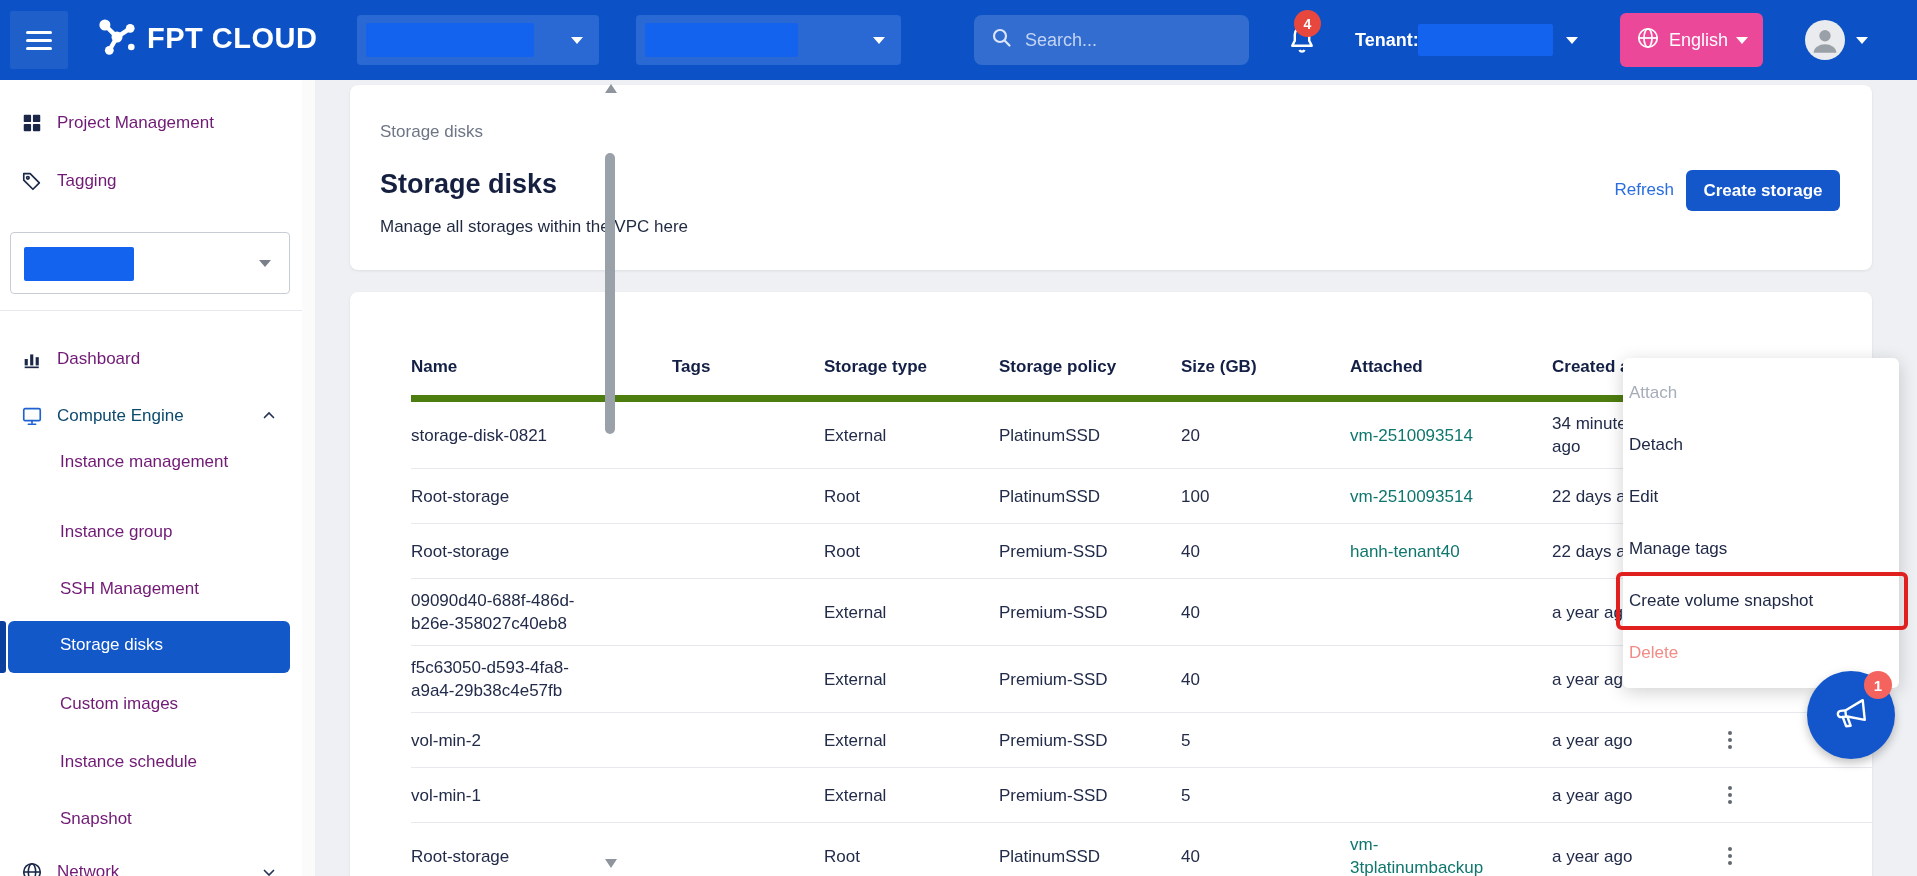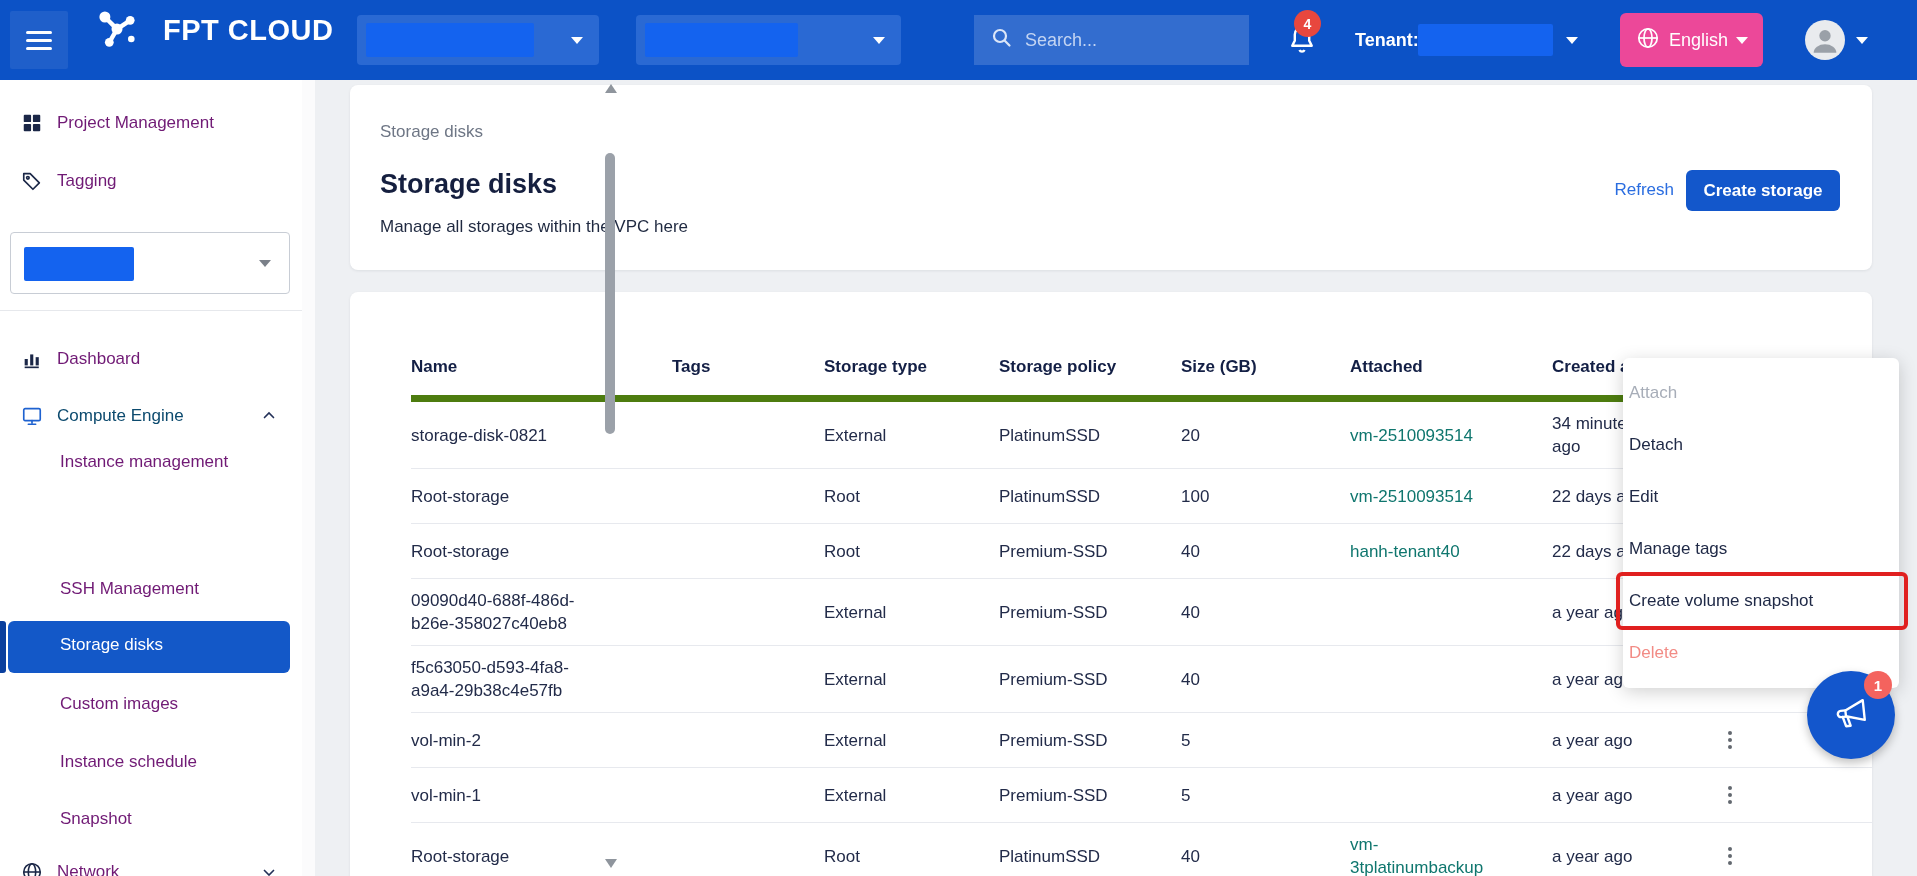--- a/index.html
+++ b/index.html
@@ -7,32 +7,32 @@
   body {
     position:relative; overflow:hidden;
     font-family:"Liberation Sans", sans-serif;
     background:#eef0f3; color:#222b49;
   }
   
   .navbar { position:absolute; left:0; top:0; width:1917px; height:80px; background:#0c52c6; z-index:50; }
   .hamburger { position:absolute; left:10px; top:11px; width:58px; height:58px; background:rgba(255,255,255,.08);
     border:none; display:flex; flex-direction:column; justify-content:center; align-items:center; gap:5px; cursor:pointer; border-radius:2px; }
   .hamburger i { width:26px; height:3px; background:#fff; border-radius:2px; }
-  .brand { position:absolute; left:95px; top:0; height:60px; display:flex; align-items:center; gap:24px; }
+  .brand { position:absolute; left:95px; top:8px; height:60px; display:flex; align-items:center; gap:8px; }
   .brand-text { color:#fff; font-size:29px; font-weight:800; letter-spacing:.5px; }
   .nav-dd { position:absolute; top:15px; height:50px; background:#2a69d3; border-radius:4px; }
   .nav-dd.dd1 { left:357px; width:242px; }
   .nav-dd.dd2 { left:636px; width:265px; }
   .redacted { position:absolute; background:#1463ef; border-radius:2px; }
   .nav-dd .redacted { left:9px; top:8px; height:34px; }
   .dd1 .redacted { width:168px; } .dd2 .redacted { width:153px; }
   .caret { width:0; height:0; border-left:6px solid transparent; border-right:6px solid transparent; border-top:7px solid #fff; }
   .nav-dd .caret { position:absolute; right:16px; top:22px; }
   .searchbox { position:absolute; left:974px; top:15px; width:275px; height:50px; background:rgba(255,255,255,.16);
-    border-radius:0; display:flex; align-items:center; padding-left:16px; gap:11px; }
+    border-radius:8px; display:flex; align-items:center; padding-left:16px; gap:11px; }
   .searchbox input { background:transparent; border:none; outline:none; color:#fff; font-size:18px; width:190px; font-family:inherit; }
   .searchbox input::placeholder { color:#c3d4f2; }
   .bell-wrap { position:absolute; left:1278px; top:16px; width:48px; height:48px; background:none; border:none; cursor:pointer; }
   .badge { position:absolute; left:16px; top:-6px; width:27px; height:27px; border-radius:50%; background:#e8473e;
     color:#fff; font-size:14px; font-weight:700; display:flex; align-items:center; justify-content:center; }
   .tenant-label { position:absolute; left:1355px; top:0; height:80px; display:flex; align-items:center; color:#fff; font-size:18px; font-weight:700; }
   .tenant-redacted { left:1418px; top:24px; width:135px; height:32px; }
   .tenant-caret { position:absolute; left:1566px; top:37px; }
   .lang-btn { position:absolute; left:1620px; top:13px; width:143px; height:54px; background:#ec4899; border:none; border-radius:6px;
     display:flex; align-items:center; justify-content:center; gap:8px; color:#fff; font-size:18px; cursor:pointer; font-family:inherit; }
@@ -241,20 +241,23 @@
     <span class="side-chevron">
       <svg viewBox="0 0 24 24" width="18" height="18" fill="none" stroke="#233058" stroke-width="2.2" stroke-linecap="round">
           <polyline points="6,14 12,8 18,14"></polyline>
         </svg>
     </span>
   </div>
 
   <div class="side-item sub" style="top:359px">
     <span class="lbl">Instance management</span>
   </div>
+  <div class="side-item sub" style="top:429px">
+    <span class="lbl">Instance group</span>
+  </div>
   <div class="side-item sub" style="top:486px">
     <span class="lbl">SSH Management</span>
   </div>
 
   <div class="selected-accent"></div>
   <div class="selected-pill">
     <span class="lbl">Storage disks</span>
   </div>
 
   <div class="side-item sub" style="top:601px">

